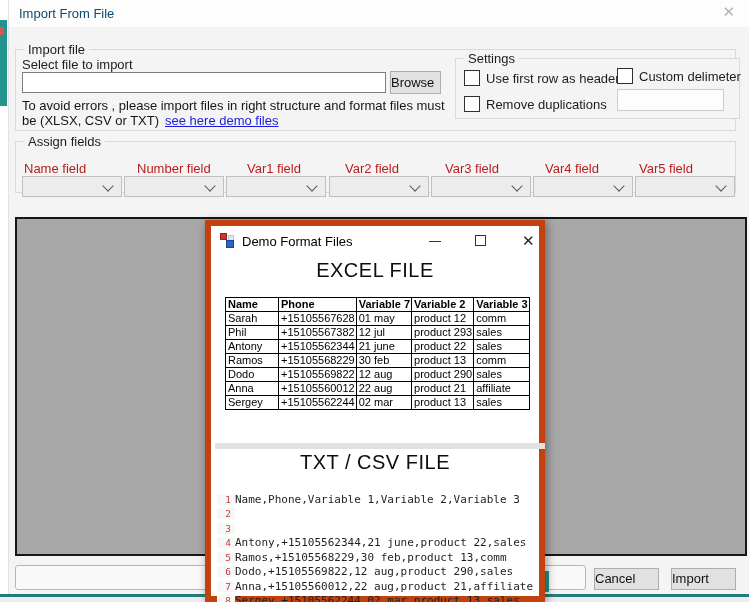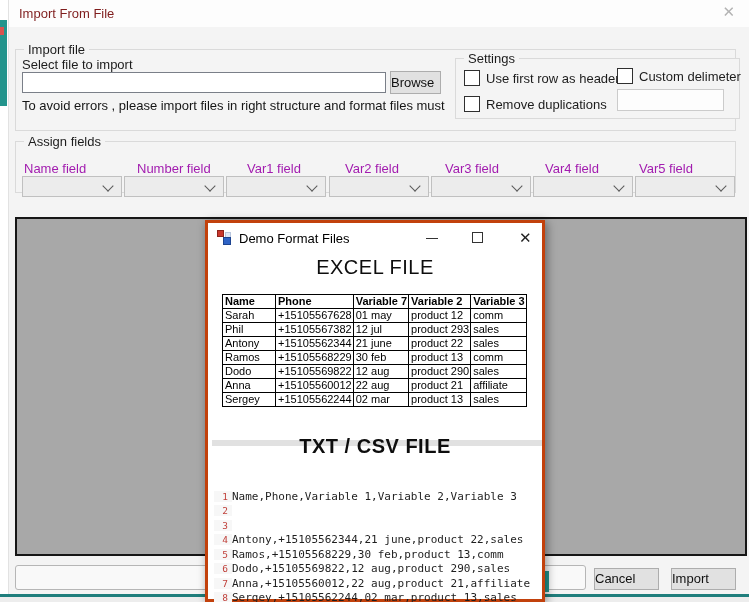--- a/index.html
+++ b/index.html
@@ -10,64 +10,64 @@
   
   .teal-strip{left:0;top:20px;width:7px;height:86px;background:#23948c;}
   .red-dot{left:0;top:27px;width:4px;height:8px;background:#d9534f;}
   .bottom-teal{left:0;top:594px;width:749px;height:3px;background:#1f7e7c;}
   .bottom-pad{left:0;top:597px;width:749px;height:5px;background:#ededed;}
   .teal-sliver{left:545px;top:571px;width:4px;height:21px;background:#23948c;}
 
   
   .dialog{left:8px;top:0;width:741px;height:594px;background:#f4f4f4;border-left:1px solid #e2e2e2;box-sizing:border-box;}
   .titlebar{position:absolute;left:0;top:0;width:100%;height:27px;background:#fdfdfd;}
-  .dlg-title{position:absolute;left:10px;top:6px;font-size:13px;color:#7f1d1d;}
+  .dlg-title{position:absolute;left:10px;top:6px;font-size:13px;color:#0c4a6e;}
   .dlg-close{position:absolute;right:10px;top:3px;font-size:15px;color:#b3b3b3;cursor:default;padding:0 4px;}
 
   .group{position:absolute;border:1px solid #dadada;box-sizing:border-box;}
   .group-label{position:absolute;top:-8px;left:8px;background:#f4f4f4;padding:0 4px;font-size:13px;color:#1c1c1c;}
 
   .grp-import{left:6px;top:49px;width:721px;height:82px;}
   .lbl{font-size:13px;color:#1c1c1c;white-space:nowrap;}
   .file-input{position:absolute;left:6px;top:22px;width:356px;height:19px;border:1px solid #7a7f88;background:#fff;font-size:13px;padding:0 3px;}
   .btn{background:#e1e1e1;border:1px solid #adadad;font-size:13px;color:#111;text-align:left;box-sizing:border-box;font-family:"Liberation Sans",sans-serif;}
   .browse-btn{position:absolute;left:374px;top:21px;width:51px;height:23px;line-height:21px;}
   .hint{position:absolute;left:6px;font-size:13px;color:#151515;white-space:nowrap;}
   .link{color:#1a1ae0;text-decoration:underline;cursor:pointer;margin-left:6px;}
 
   .grp-settings{left:446px;top:58px;width:285px;height:61px;background:#f4f4f4;}
   .cb{position:absolute;width:14px;height:14px;background:#fff;border:1px solid #2f2f2f;}
   .delim-input{position:absolute;left:161px;top:30px;width:101px;height:18px;border:1px solid #cbcbcb;background:#fdfdfd;font-size:13px;}
 
   .grp-assign{left:6px;top:141px;width:721px;height:52px;}
-  .fld-label{position:absolute;top:19px;font-size:13px;color:#a21caf;white-space:nowrap;}
+  .fld-label{position:absolute;top:19px;font-size:13px;color:#b91c1c;white-space:nowrap;}
   .combo{position:absolute;top:34px;width:100px;height:21px;background:#ececec;border:1px solid #c0c0c0;box-sizing:border-box;}
   .combo .val{position:absolute;left:4px;top:3px;font-size:12px;color:#444;}
   .chev{position:absolute;right:9px;top:5px;width:7px;height:7px;border-right:1.5px solid #5a5a5a;border-bottom:1.5px solid #5a5a5a;transform:rotate(45deg);}
 
   .grid-area{left:6px;top:217px;width:732px;height:339px;background:#a8a8a8;border:2px solid #161616;box-sizing:border-box;}
   .progress{left:6px;top:565px;width:571px;height:25px;border:1px solid #b6b6b6;border-radius:3px;background:#f9f9f9;box-sizing:border-box;}
   .cancel-btn{left:585px;top:568px;width:65px;height:22px;line-height:20px;}
   .import-btn{left:662px;top:568px;width:65px;height:22px;line-height:20px;}
 
   
-  .demo{left:205px;top:220px;width:340px;height:382px;background:#fff;border:3px solid #c2410c;box-sizing:border-box;box-shadow:2px 2px 9px rgba(0,0,0,.40);}
+  .demo{left:205px;top:220px;width:340px;height:382px;background:#fff;border:6px solid #c2410c;box-sizing:border-box;box-shadow:2px 2px 9px rgba(0,0,0,.40);}
   .demo-titlebar{position:absolute;left:0;top:0;width:100%;height:30px;background:#fff;}
   .demo-title{position:absolute;left:31px;top:8px;font-size:13px;color:#000;}
   .app-icon{position:absolute;left:9px;top:7px;width:15px;height:15px;}
   .app-icon i{position:absolute;display:block;}
   .ic-red{left:0;top:0;width:7px;height:7px;background:#c9372c;border:1px solid #8e241c;box-sizing:border-box;}
   .ic-lite{left:8px;top:2px;width:6px;height:6px;background:#dfe7f5;border:1px solid #b9c6dd;box-sizing:border-box;}
   .ic-blue{left:6px;top:7px;width:8px;height:8px;background:#2e63c6;border:1px solid #1d4490;box-sizing:border-box;}
   .min-ic{position:absolute;left:218px;top:15px;width:12px;border-top:1.5px solid #333;}
   .max-ic{position:absolute;left:264px;top:9px;width:11px;height:11px;border:1.2px solid #333;box-sizing:border-box;}
   .demo-close{position:absolute;left:308px;top:6px;font-size:15px;color:#222;padding:0 3px;}
   .heading{position:absolute;left:0;width:100%;text-align:center;font-size:20px;color:#0d0d0d;letter-spacing:.5px;}
   .h-excel{top:33px;}
-  .h-csv{top:212px;font-weight:bold;}
+  .h-csv{top:225px;}
   .band{position:absolute;left:4px;top:217px;width:330px;height:6px;background:#e1e1e1;}
 
   table.demo-table{position:absolute;left:14px;top:71px;border-collapse:collapse;table-layout:fixed;font-size:11px;color:#000;}
   .demo-table th,.demo-table td{border:1px solid #000;padding:0 1px 0 2px;height:13px;text-align:left;
        white-space:nowrap;overflow:visible;font-weight:normal;line-height:13px;}
   .demo-table th{font-weight:bold;}
   .c0{width:53px;}.c1{width:65px;}.c2{width:49px;}.c3{width:55px;}.c4{width:47px;}
 
   .csv{position:absolute;left:6px;top:266px;width:330px;font-family:"DejaVu Sans Mono",monospace;}
   .csv-line{display:flex;height:14.5px;align-items:center;}
@@ -85,20 +85,23 @@
     <span class="dlg-title">Import From File</span>
     <span class="dlg-close">✕</span>
   </div>
 
   <div class="group grp-import">
     <span class="group-label">Import file</span>
     <span class="lbl abs" style="left:6px;top:7px;">Select file to import</span>
     <input class="file-input" type="text" value="" style="">
     <div class="btn browse-btn">Browse</div>
     <div class="hint" style="top:48px;">To avoid errors , please import files in right structure and format files must</div>
+    <div class="hint" style="top:63px;">
+      <span>be (XLSX, CSV or TXT)</span><span class="link">see here demo files</span>
+    </div>
   </div>
 
   <div class="group grp-settings">
     <span class="group-label">Settings</span>
     <div class="cb" style="left:8px;top:11px;"></div>
     <span class="lbl abs" style="left:30px;top:12px;">Use first row as header</span>
     <div class="cb" style="left:8px;top:37px;"></div>
     <span class="lbl abs" style="left:30px;top:38px;">Remove duplications</span>
     <div class="cb" style="left:161px;top:9px;"></div>
     <span class="lbl abs" style="left:183px;top:10px;">Custom delimeter</span>

